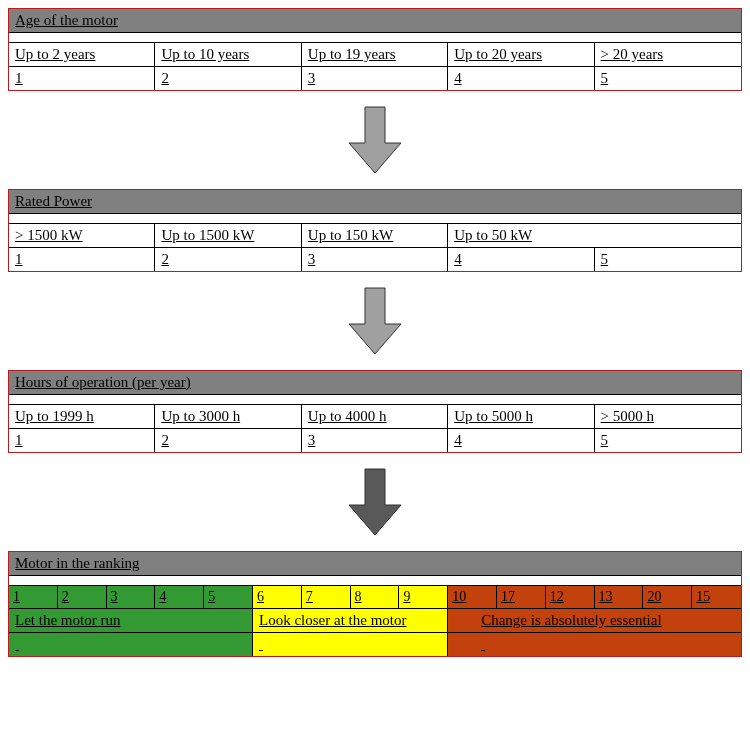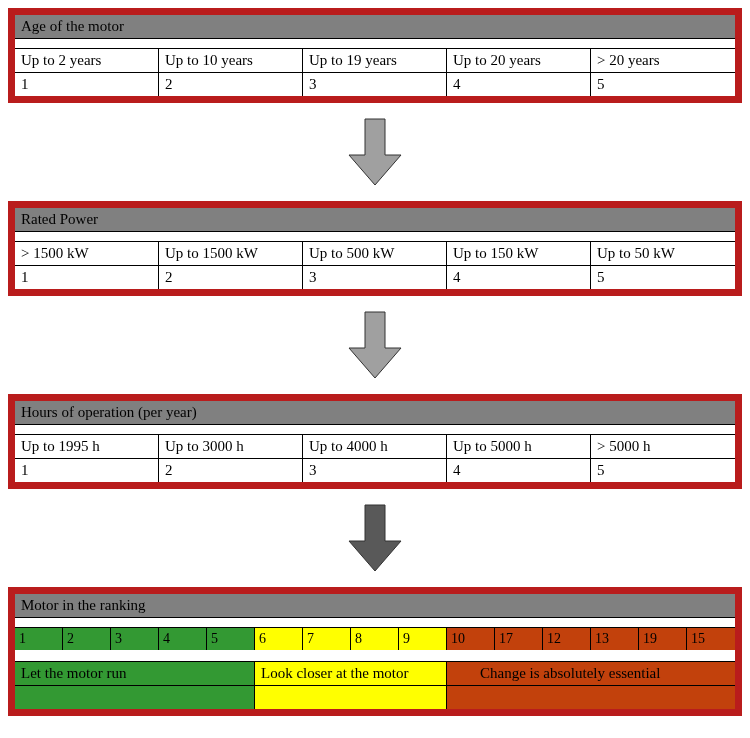--- a/index.html
+++ b/index.html
@@ -6,21 +6,22 @@
   body {
     margin: 0;
     padding: 8px;
     font-family: "Times New Roman", Times, serif;
     font-size: 15px;
     color: #000;
     background: #fff;
     width: 750px;
   }
   .block {
-    border: 7px solid #b91c1c;
+    border: 1px solid #b91c1c;
+    text-decoration: underline;
   }
   .block-title {
     background: #808080;
     padding: 3px 6px;
     border-bottom: 1px solid #000;
   }
   .spacer-row {
     height: 10px;
     border-bottom: 1px solid #000;
     background: #fff;
@@ -91,42 +92,41 @@
       <svg width="56" height="70">
         <polygon points="18,2 38,2 38,38 54,38 28,68 2,38 18,38" fill="#a0a0a0" stroke="#333" stroke-width="1"></polygon>
       </svg>
     </div>
     <div class="block">
       <div class="block-title">Rated Power</div>
       <div class="spacer-row"></div>
       <div class="row5">
         <div class="cell">&gt; 1500 kW</div>
         <div class="cell">Up to 1500 kW</div>
-        <div class="cell">Up to 500 kW</div>
         <div class="cell">Up to 150 kW</div>
         <div class="cell">Up to 50 kW</div>
       </div>
       <div class="row5">
         <div class="cell">1</div>
         <div class="cell">2</div>
         <div class="cell">3</div>
         <div class="cell">4</div>
         <div class="cell">5</div>
       </div>
     </div>
     <div class="arrow-wrap">
       <svg width="56" height="70">
         <polygon points="18,2 38,2 38,38 54,38 28,68 2,38 18,38" fill="#a0a0a0" stroke="#333" stroke-width="1"></polygon>
       </svg>
     </div>
     <div class="block">
       <div class="block-title">Hours of operation (per year)</div>
       <div class="spacer-row"></div>
       <div class="row5">
-        <div class="cell">Up to 1995 h</div>
+        <div class="cell">Up to 1999 h</div>
         <div class="cell">Up to 3000 h</div>
         <div class="cell">Up to 4000 h</div>
         <div class="cell">Up to 5000 h</div>
         <div class="cell">&gt; 5000 h</div>
       </div>
       <div class="row5">
         <div class="cell">1</div>
         <div class="cell">2</div>
         <div class="cell">3</div>
         <div class="cell">4</div>
@@ -148,24 +148,24 @@
         <div class="rank-cell green">4</div>
         <div class="rank-cell green">5</div>
         <div class="rank-cell yellow">6</div>
         <div class="rank-cell yellow">7</div>
         <div class="rank-cell yellow">8</div>
         <div class="rank-cell yellow">9</div>
         <div class="rank-cell red">10</div>
         <div class="rank-cell red">17</div>
         <div class="rank-cell red">12</div>
         <div class="rank-cell red">13</div>
-        <div class="rank-cell red">19</div>
+        <div class="rank-cell red">20</div>
         <div class="rank-cell red">15</div>
       </div>
-      <div class="rank-msg-row" style="grid-template-columns: 5fr 4fr 6fr; margin-top: 11px;">
+      <div class="rank-msg-row" style="grid-template-columns: 5fr 4fr 6fr;">
         <div class="rank-msg green">Let the motor run</div>
         <div class="rank-msg yellow">Look closer at the motor</div>
         <div class="rank-msg red">Change is absolutely essential</div>
       </div>
       <div class="rank-msg-row" style="grid-template-columns: 5fr 4fr 6fr;">
         <div class="rank-msg green">&nbsp;</div>
         <div class="rank-msg yellow">&nbsp;</div>
         <div class="rank-msg red">&nbsp;</div>
       </div>
     </div>

